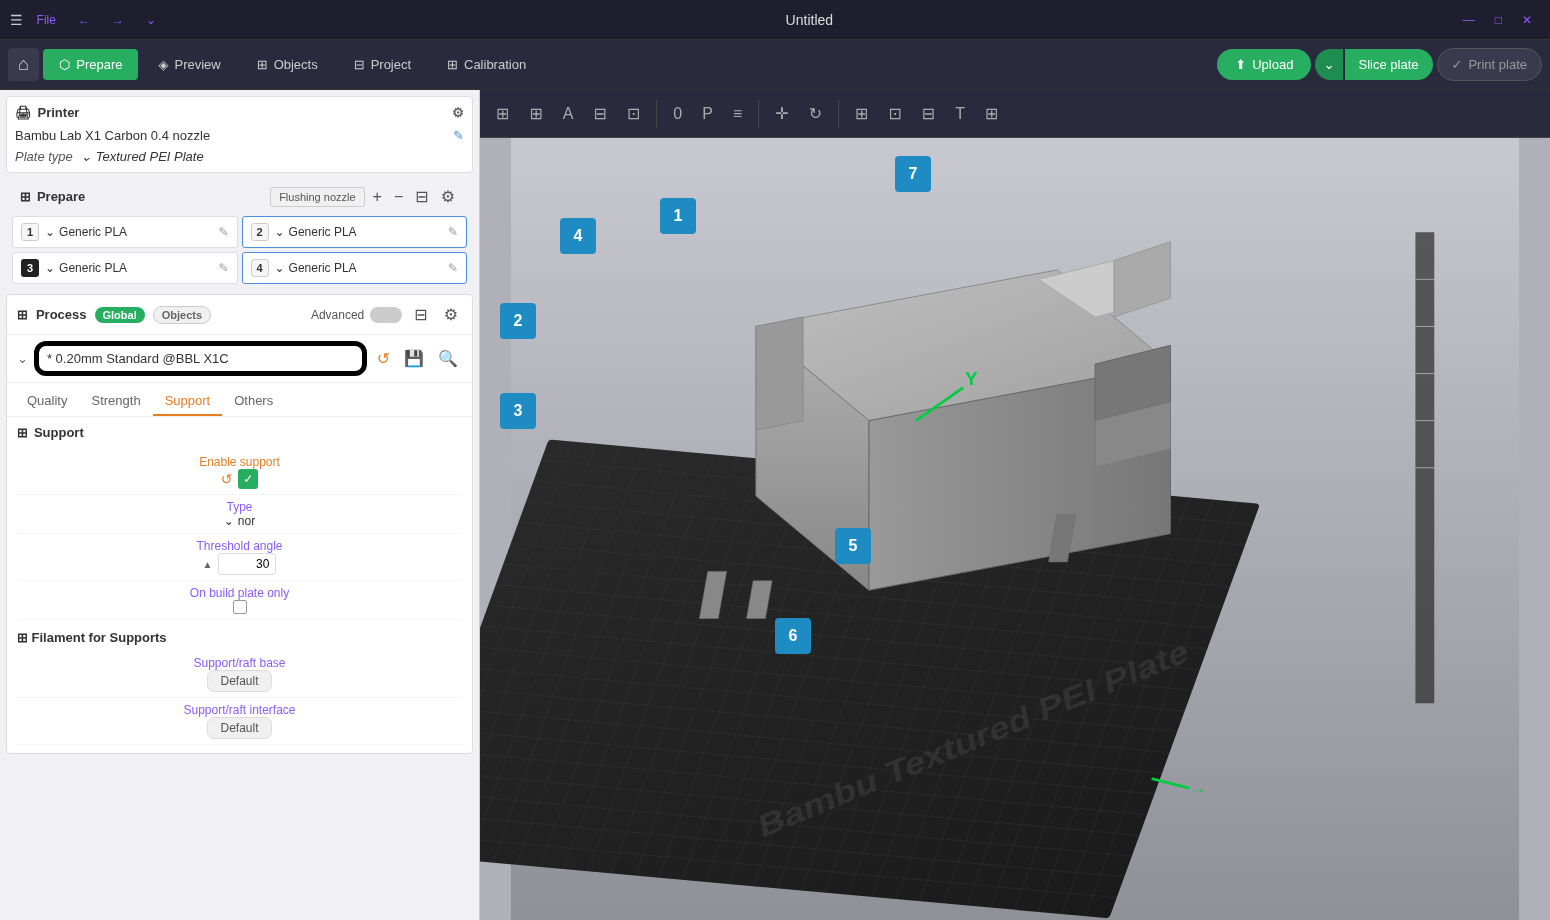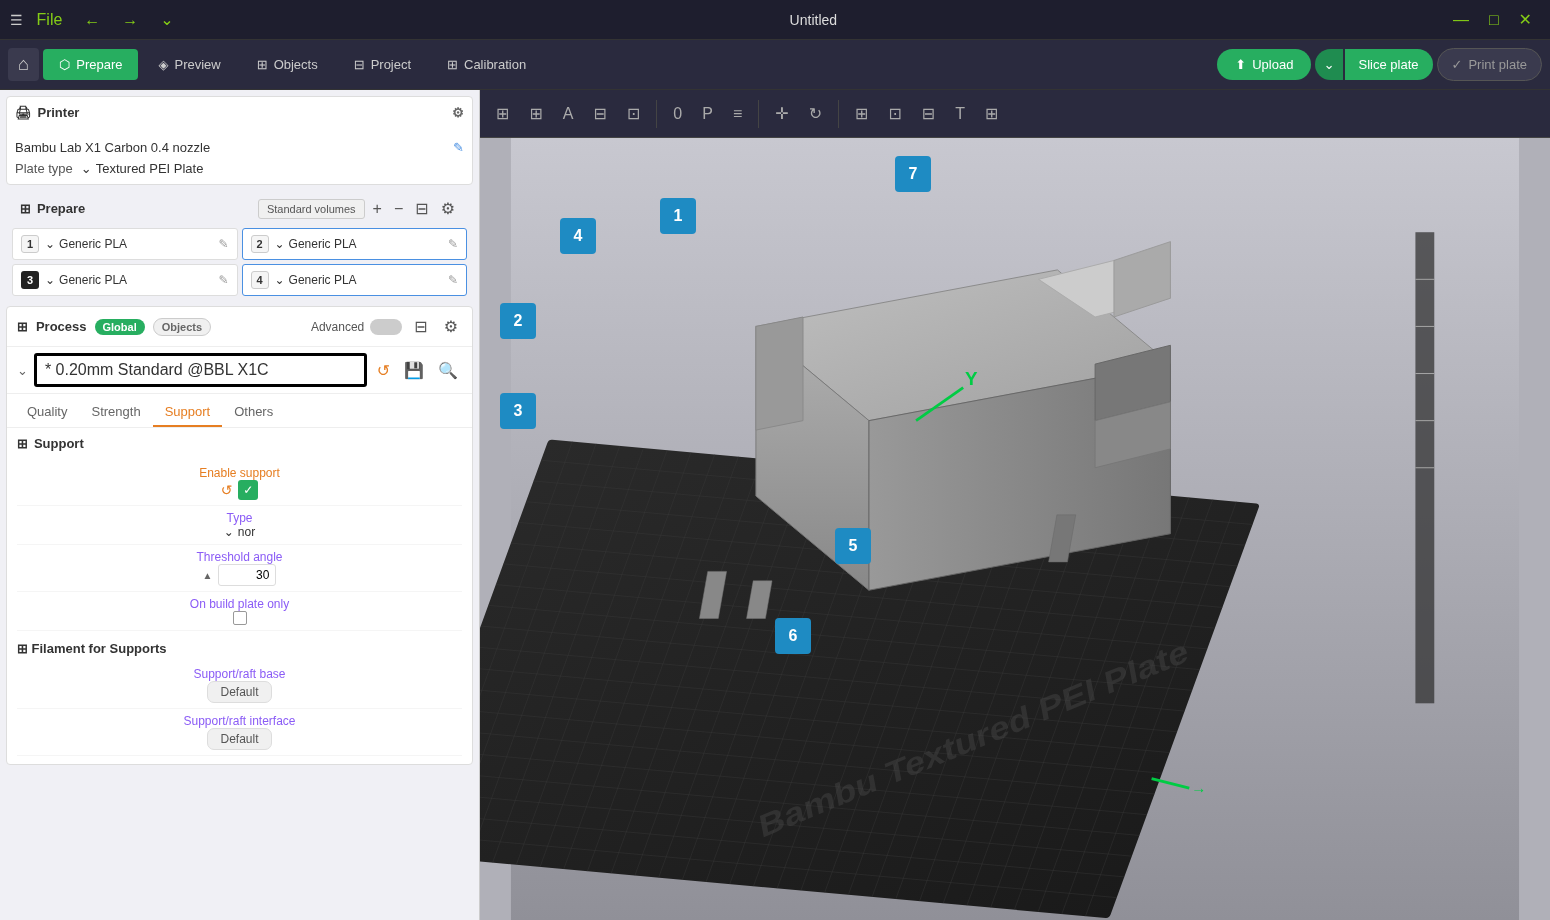--- a/index.html
+++ b/index.html
@@ -6,21 +6,21 @@
     body { font-family: 'Segoe UI', Arial, sans-serif; font-size: 13px; background: #1a1a2e; overflow: hidden; width: 1550px; height: 920px; }
 
     
     .title-bar {
       display: flex; align-items: center; background: #1e1e2e; height: 40px;
       padding: 0 10px; color: #ccc; border-bottom: 1px solid #333;
     }
     .title-bar-left { display: flex; align-items: center; gap: 6px; }
     .title-bar-center { flex: 1; text-align: center; color: #ddd; font-size: 14px; }
     .title-bar-right { display: flex; align-items: center; gap: 4px; }
-    .title-btn { background: none; border: none; color: #84cc16; font-size: 16px; cursor: pointer; padding: 2px 8px; }
+    .title-btn { background: none; border: none; color: #8b5cf6; font-size: 12px; cursor: pointer; padding: 2px 8px; }
     .hamburger-icon { font-size: 14px; color: #ccc; cursor: pointer; }
 
     
     .nav-bar {
       display: flex; align-items: center; background: #2a2a3e; height: 50px;
       padding: 0 8px; gap: 4px; border-bottom: 1px solid #333;
     }
     .nav-home-btn {
       background: #3a3a4e; border: none; color: #ccc; padding: 6px 10px;
       border-radius: 4px; cursor: pointer; font-size: 18px;
@@ -61,22 +61,22 @@
     
     .panel-section {
       background: white; border: 1px solid #ddd; margin: 6px; border-radius: 4px; padding: 8px;
     }
     .section-header {
       display: flex; align-items: center; justify-content: space-between;
       font-weight: 600; font-size: 13px; color: #333;
     }
     .section-header-left { display: flex; align-items: center; gap: 6px; }
 
-    .printer-name { font-size: 13px; color: #333; margin-top: 20px; display: flex; align-items: center; justify-content: space-between; }
-    .plate-type-row { display: flex; align-items: flex-end; gap: 8px; margin-top: 6px; font-size: 13px; color: #555; }
+    .printer-name { font-size: 13px; color: #333; margin-top: 8px; display: flex; align-items: center; justify-content: space-between; }
+    .plate-type-row { display: flex; align-items: flex-end; gap: 8px; margin-top: 6px; font-size: 13px; color: #555; font-style: italic; }
     .plate-type-val { color: #333; display: flex; align-items: center; gap: 4px; }
 
     
     .filament-header { display: flex; align-items: center; justify-content: space-between; margin: 0 6px 2px; padding: 6px 8px; }
     .filament-title { display: flex; align-items: center; gap: 6px; font-weight: 600; color: #333; }
     .filament-controls { display: flex; align-items: center; gap: 4px; }
     .flushing-btn { background: #f0f0f0; border: 1px solid #ccc; padding: 3px 8px; border-radius: 3px; font-size: 11px; cursor: pointer; color: #555; }
     .icon-btn { background: none; border: none; cursor: pointer; color: #555; font-size: 16px; padding: 2px 4px; }
 
     .filament-grid { display: grid; grid-template-columns: 1fr 1fr; gap: 4px; margin: 0 6px 6px; }
@@ -104,22 +104,22 @@
     .advanced-row { display: flex; align-items: center; gap: 6px; font-size: 12px; color: #555; }
     .toggle {
       width: 32px; height: 16px; background: #ccc; border-radius: 8px;
       position: relative; cursor: pointer; display: inline-block;
     }
 
     .process-input-row {
       display: flex; align-items: center; padding: 6px 10px; gap: 6px; border-bottom: 1px solid #eee;
     }
     .process-input {
-      flex: 1; border: 3px solid #000000; border-radius: 3px; padding: 5px 8px;
-      font-size: 16px; color: #333; background: white;
+      flex: 1; border: 5px solid #000000; border-radius: 12px; padding: 5px 8px;
+      font-size: 13px; color: #333; background: white;
     }
 
     
     .tab-row { display: flex; padding: 4px 8px 0; border-bottom: 1px solid #eee; }
     .tab {
       padding: 6px 12px; font-size: 13px; color: #666; cursor: pointer; border-bottom: 2px solid transparent;
     }
     .tab.active { color: #e67e22; border-bottom: 2px solid #e67e22; font-weight: 500; }
 
     
@@ -270,21 +270,21 @@
       </div>
     </div>
 
     <div style="margin:0 6px 4px;">
       <div class="filament-header">
         <div class="filament-title">
           <span>⊞</span>
           <span>Prepare</span>
         </div>
         <div class="filament-controls">
-          <button class="flushing-btn">Standard volumes</button>
+          <button class="flushing-btn">Flushing nozzle</button>
           <button class="icon-btn">+</button>
           <button class="icon-btn">−</button>
           <button class="icon-btn">⊟</button>
           <button class="icon-btn">⚙</button>
         </div>
       </div>
       <div class="filament-grid">
         <div class="filament-item">
           <div class="filament-num color-1" style="width:18px;height:18px;border-radius:3px;display:flex;align-items:center;justify-content:center;font-size:11px;font-weight:bold;color:#333;background:#f5f5f5;border:1px solid #ccc;">1</div>
           <span class="filament-name">

